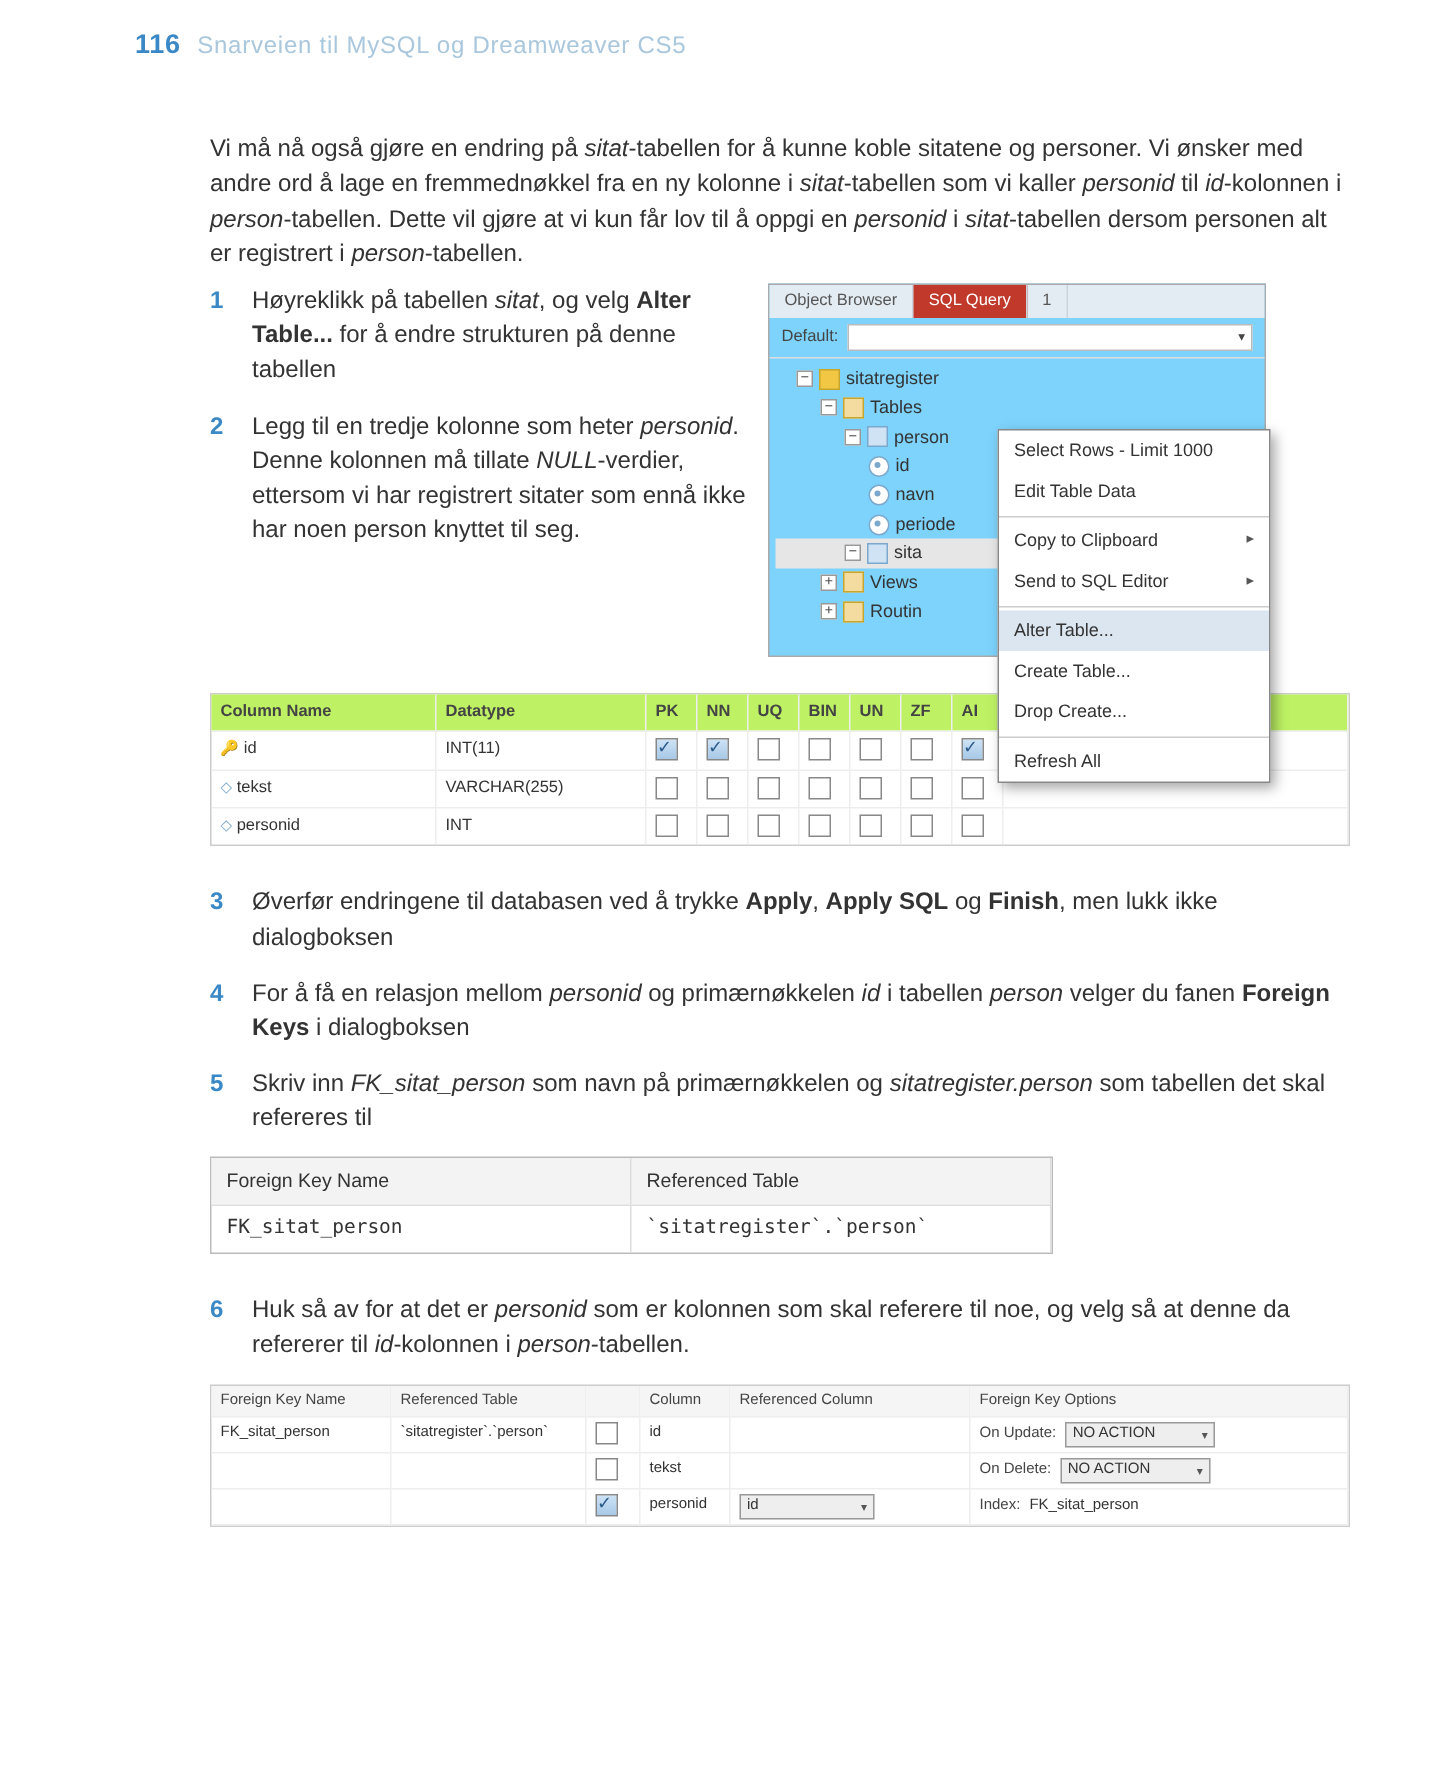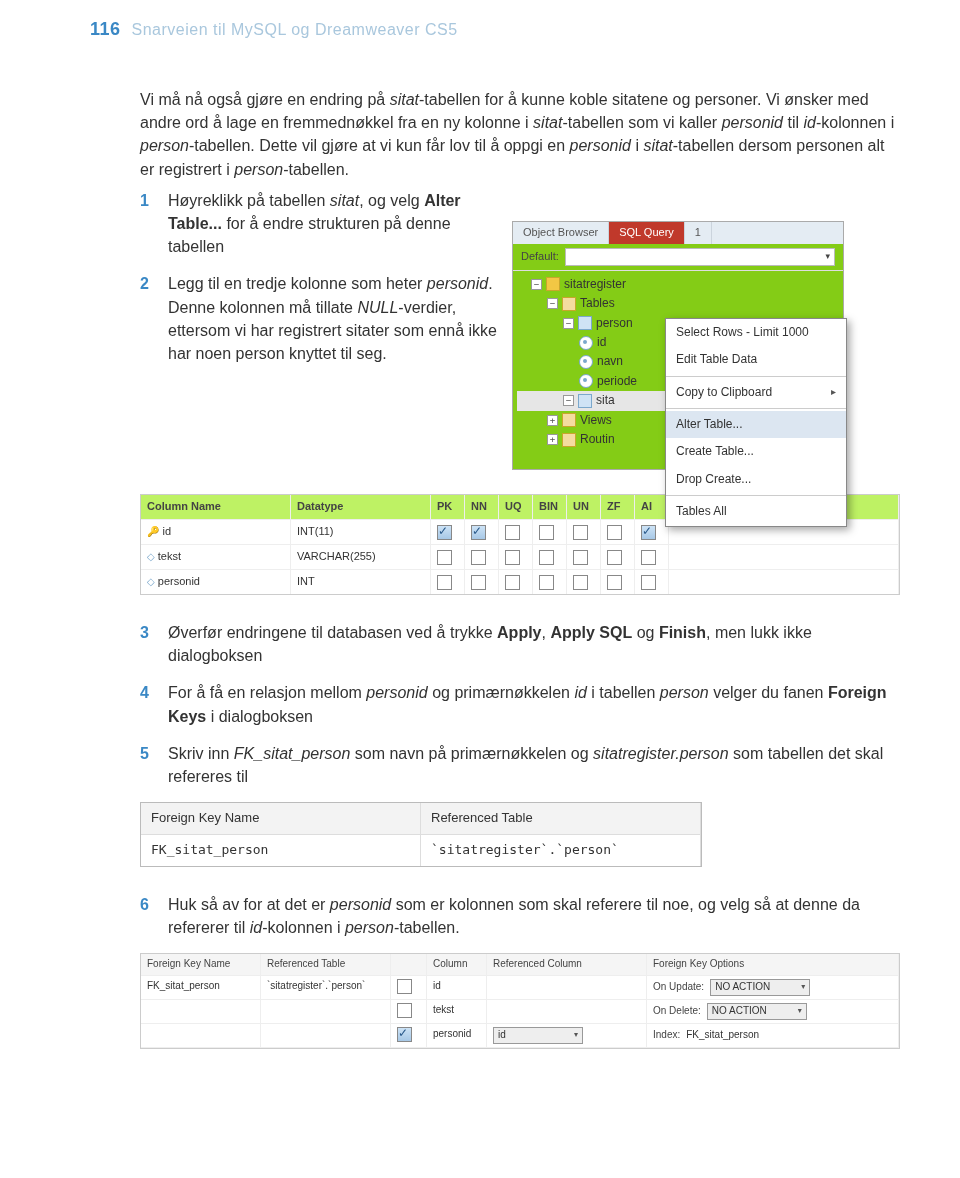--- a/index.html
+++ b/index.html
@@ -62,24 +62,23 @@
     align-items: flex-start;
   }
   .row1 .left { flex: 0 0 360px; }
   .row1 .right { flex: 1; }
 
   
   .wb {
     border: 1px solid #aaa;
     font-family: "Segoe UI", Tahoma, sans-serif;
     font-size: 12px;
-    background: #84cc16;
+    background: #7dd3fc;
     width: 330px;
     position: relative;
-    margin-top: 32px;
   }
   .wb-header {
     background: #e4ecf3;
     display: flex;
     font-size: 11px;
     color: #555;
   }
   .wb-header div { padding: 3px 10px; border-right: 1px solid #cbd4dd; }
   .wb-header .sq { background:#c0392b; color:#fff; }
   .wb-def { padding: 4px 8px; display:flex; align-items:center; gap:6px; font-size:11px; color:#444; border-bottom:1px solid #ddd; }
@@ -243,26 +242,27 @@
               <span class="exp plus"></span>
               <span class="ic ic-fld"></span>
               <span>Routin</span>
             </div>
         </div>
         <div class="ctx">
           <div class="itm">Select Rows - Limit 1000</div>
           <div class="itm">Edit Table Data</div>
           <div class="sep"></div>
           <div class="itm arrow">Copy to Clipboard</div>
+          <div class="itm arrow">Send to SQL Editor</div>
           <div class="sep"></div>
           <div class="itm hi">Alter Table...</div>
           <div class="itm">Create Table...</div>
           <div class="itm">Drop Create...</div>
           <div class="sep"></div>
-          <div class="itm">Tables All</div>
+          <div class="itm">Refresh All</div>
         </div>
       </div>
     </div>
   </div>
 
   <div class="cols">
     <div class="hdr">
       <div>Column Name</div>
       <div>Datatype</div>
       <div>PK</div>

